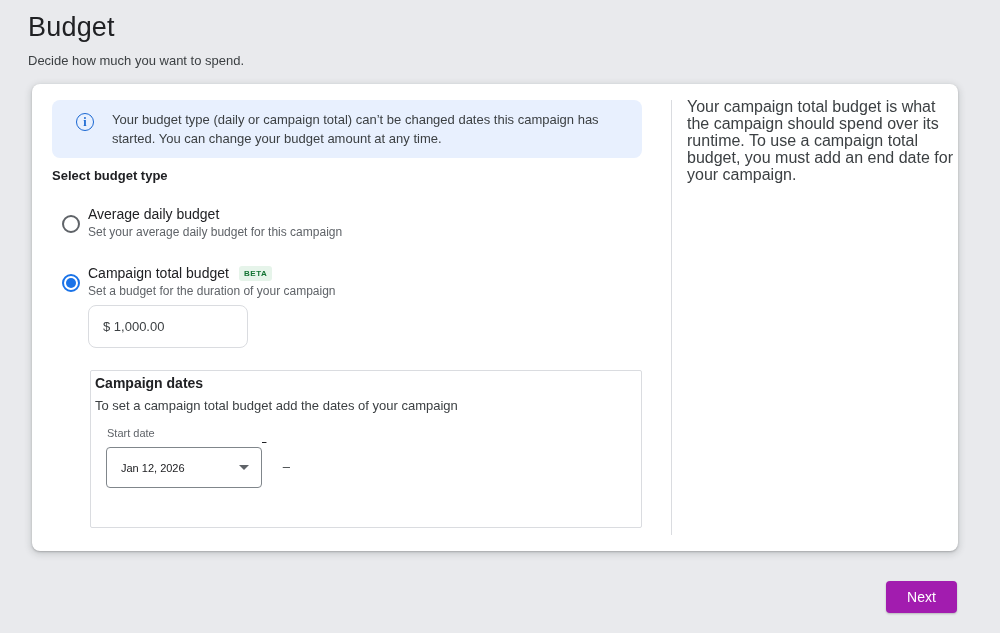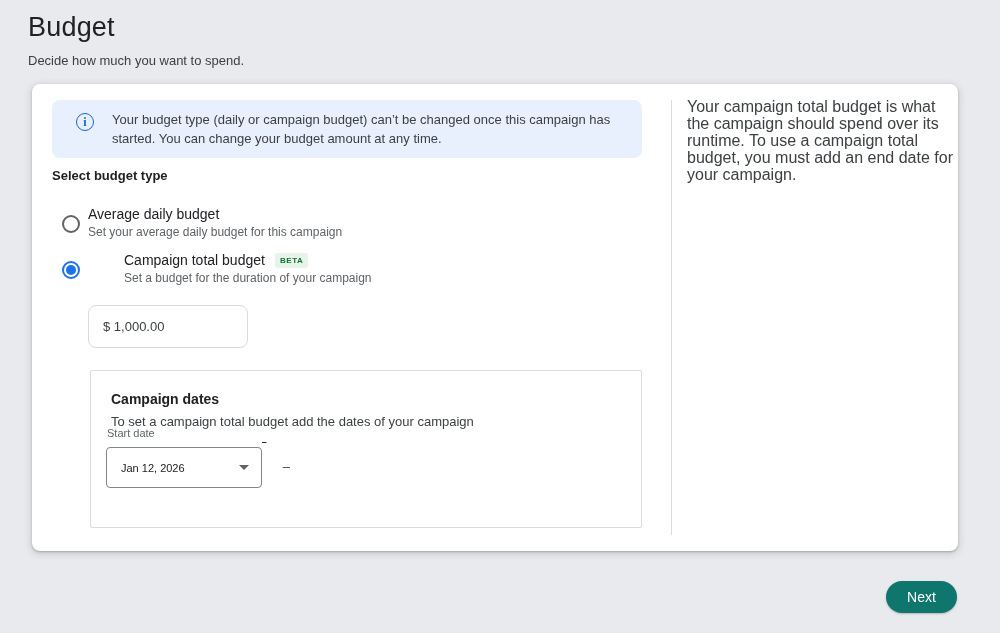--- a/index.html
+++ b/index.html
@@ -55,21 +55,21 @@
   .section-heading {
     position: absolute; left: 20px; top: 84px;
     font-size: 13px; font-weight: 700; color: #202124;
   }
   .radio-row {
     position: absolute; left: 30px;
     display: flex; align-items: center;
     cursor: pointer;
   }
   .radio-row.daily { top: 122px; }
-  .radio-row.total { top: 168px; gap: 36px; }
+  .radio-row.total { top: 181px; }
   .radio-outer {
     flex: 0 0 auto;
     width: 18px; height: 18px;
     border: 2px solid #5f6368;
     border-radius: 50%;
     margin-top: 1px;
     position: relative;
     background: #fff;
   }
   .radio-outer.selected { border-color: #1a73e8; }
@@ -106,21 +106,21 @@
     outline: none;
   }
 
   
   .dates-box {
     position: absolute; left: 58px; top: 286px;
     width: 552px; height: 158px;
     border: 1px solid #dadce0;
     border-radius: 2px;
     background: #fff;
-    padding: 20px;
+    padding: 4px;
   }
   .dates-heading { font-size: 14px; font-weight: 700; color: #202124; }
   .dates-desc { font-size: 13px; color: #3c4043; margin-top: 7px; }
   .dates-fields { position: absolute; left: 15px; top: 56px; right: 16px; text-decoration: underline; }
   .date-col { display: inline-block; vertical-align: top; }
   .date-col.start { width: 156px; margin-right: 0; }
   .date-col.end { width: 157px; }
   .date-label { font-size: 11px; color: #5f6368; margin-left: 1px; }
   .date-select {
     margin-top: 8px;
@@ -156,42 +156,42 @@
   .help-panel {
     position: absolute; left: 655px; top: 14px;
     width: 266px;
   }
   .help-text { font-size: 16px; line-height: 17px; color: #3c4043; }
 
   
   .next-button {
     position: absolute; left: 886px; top: 581px;
     width: 71px; height: 32px;
-    background: #0f766e;
+    background: #a21caf;
     color: #ffffff;
-    border: none; border-radius: 16px;
+    border: none; border-radius: 4px;
     font-size: 14px; font-weight: 500;
     font-family: "Liberation Sans", sans-serif;
     cursor: pointer;
     box-shadow: 0 1px 2px rgba(60,64,67,0.3);
   }
 </style>
 </head>
 <body>
 
 <div class="page-header">
   <div class="page-title">Budget</div>
   <div class="page-subtitle">Decide how much you want to spend.</div>
 </div>
 
 <div class="card">
 
   <div class="info-banner">
     <span class="info-icon">i</span>
-    <div class="info-banner-text">Your budget type (daily or campaign budget) can’t be changed once this campaign has started. You can change your budget amount at any time.</div>
+    <div class="info-banner-text">Your budget type (daily or campaign total) can’t be changed dates this campaign has started. You can change your budget amount at any time.</div>
   </div>
 
   <div class="section-heading">Select budget type</div>
 
   <div class="radio-row daily">
     <span class="radio-outer"></span>
     <div class="radio-text">
       <div class="radio-label-line">
         <span class="radio-label">Average daily budget</span>
       </div>

